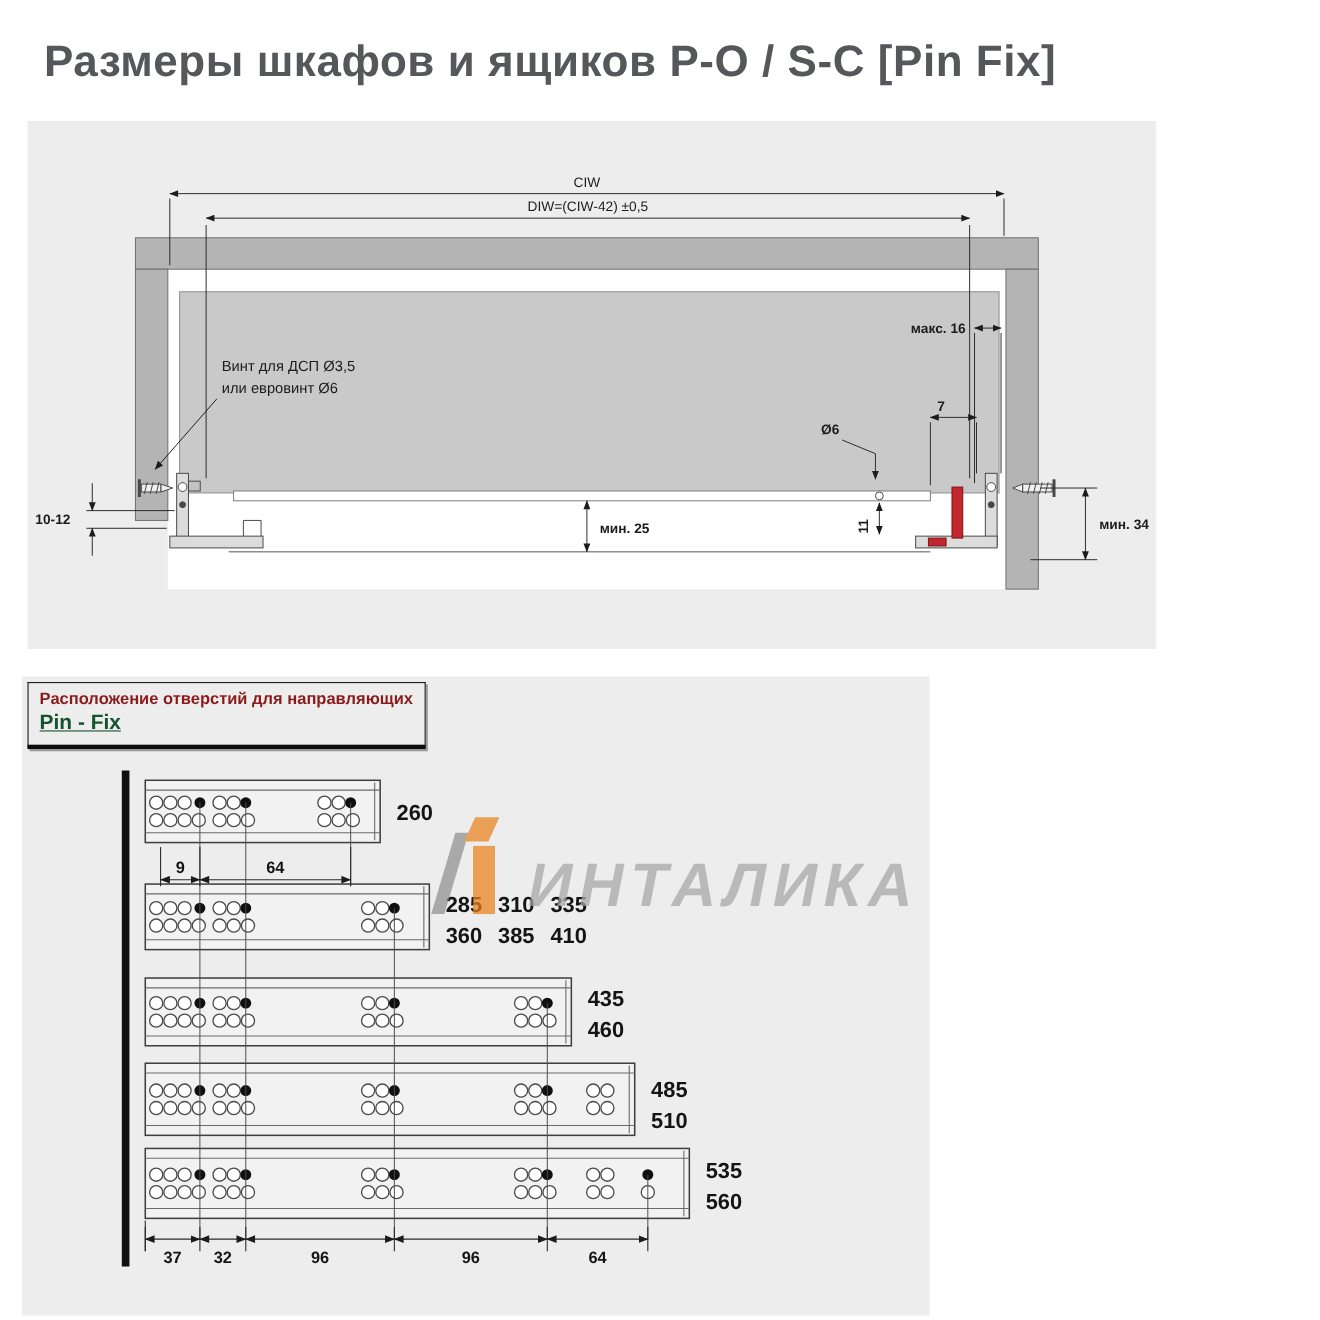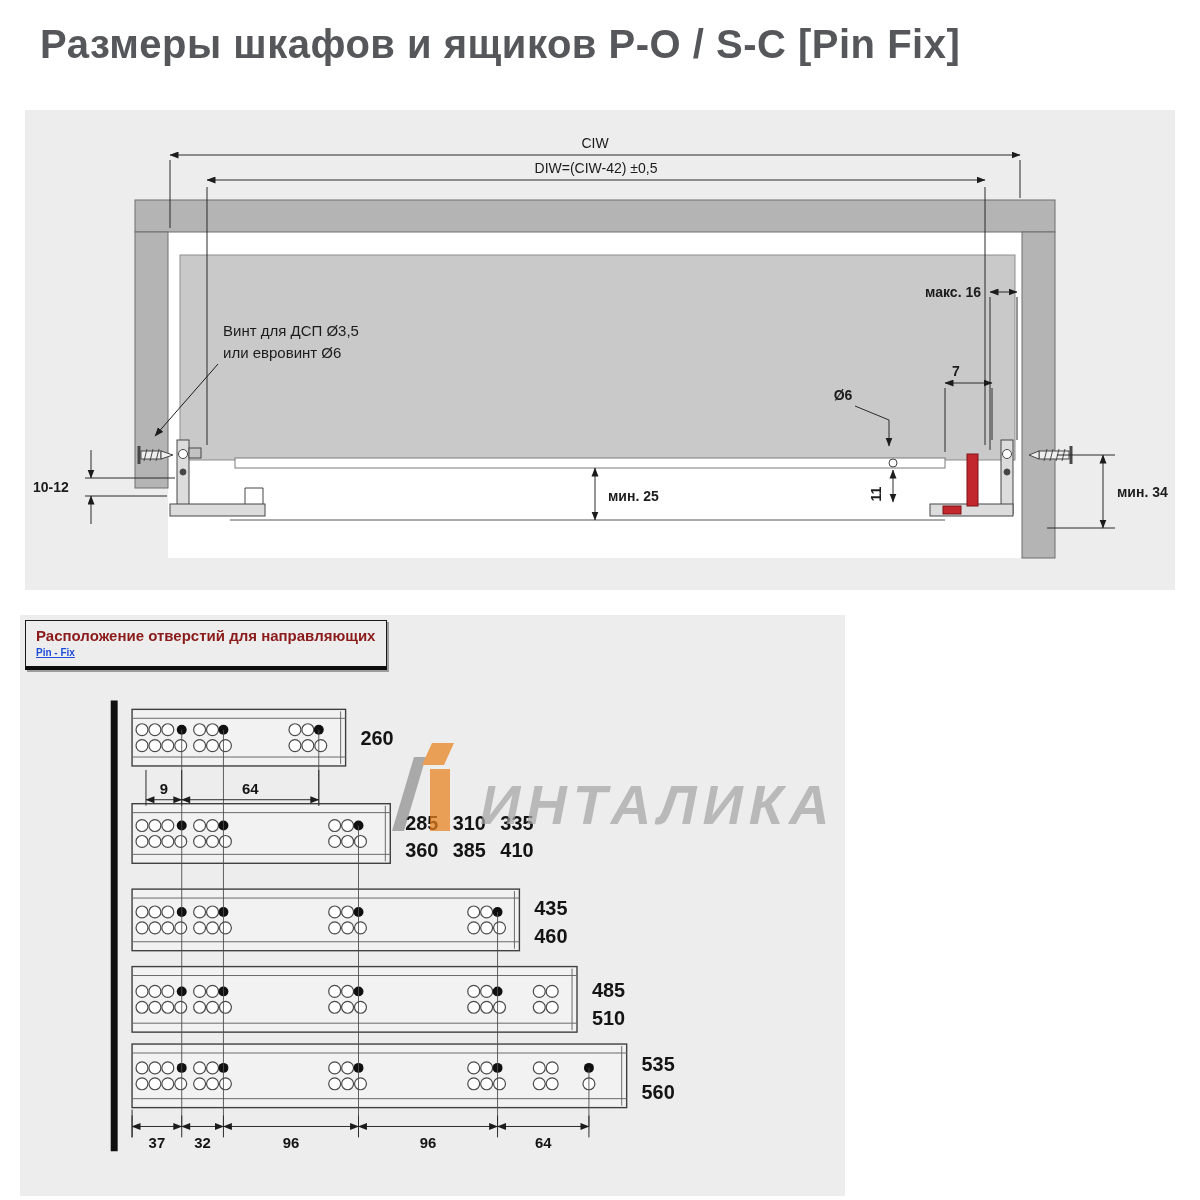--- a/index.html
+++ b/index.html
@@ -1,27 +1,27 @@
 <!DOCTYPE html>
 <html><head>
 <meta charset="utf-8">
 <style>
   * { margin:0; padding:0; box-sizing:border-box; }
   html,body { width:1200px; height:1200px; background:#ffffff; font-family:"Liberation Sans",sans-serif; }
   .page { position:relative; width:1200px; height:1200px; overflow:hidden; }
-  .title { position:absolute; left:40px; top:22px; font-size:40px; font-weight:bold; color:#56575b; letter-spacing:.5px; }
+  .title { position:absolute; left:40px; top:34px; font-size:40px; font-weight:bold; color:#56575b; letter-spacing:.5px; }
   .panel { position:absolute; background:#ededed; }
-  .top-panel { left:25px; top:110px; width:1150px; height:480px; }
+  .top-panel { left:25px; top:110px; width:1026px; height:480px; }
   .bottom-panel { left:20px; top:615px; width:825px; height:581px; }
   .top-panel svg, .rails-svg { position:absolute; left:0; top:0; width:100%; height:100%; }
   .header-box { position:absolute; left:5px; top:5px; width:362px; padding:6px 10px 8px 10px;
     background:#ededed; border:1px solid #1a1a1a; border-bottom:4px solid #0d0d0d;
     box-shadow:2px 2px 0 rgba(60,60,60,.45); z-index:3; }
   .hdr1 { color:#8b1b1b; font-weight:bold; font-size:15px; white-space:nowrap; }
-  .hdr2 { color:#1d4ed8; font-weight:bold; font-size:10px; margin-top:3px;text-decoration:underline; }
+  .hdr2 { color:#14532d; font-weight:bold; font-size:19px; margin-top:3px;text-decoration:underline; }
   .watermark { position:absolute; left:368px; top:126px; display:flex; align-items:flex-end; gap:12px;
     opacity:.72; z-index:2; pointer-events:none; }
   .wm-text { font-size:56px; font-weight:bold; color:#a6a6a6; letter-spacing:6px; line-height:1;font-style:italic; }
   svg text { font-family:"Liberation Sans",sans-serif; }
   .dim  { font-size:14px; fill:#1c1c1c; }
   .dimb { font-size:14px; font-weight:bold; fill:#1c1c1c; }
   .note { font-size:15px; fill:#1c1c1c; }
   .rdim { font-size:15px; font-weight:bold; fill:#141414; }
   .rlabel { font-size:20px; font-weight:bold; fill:#141414; }
 </style>

